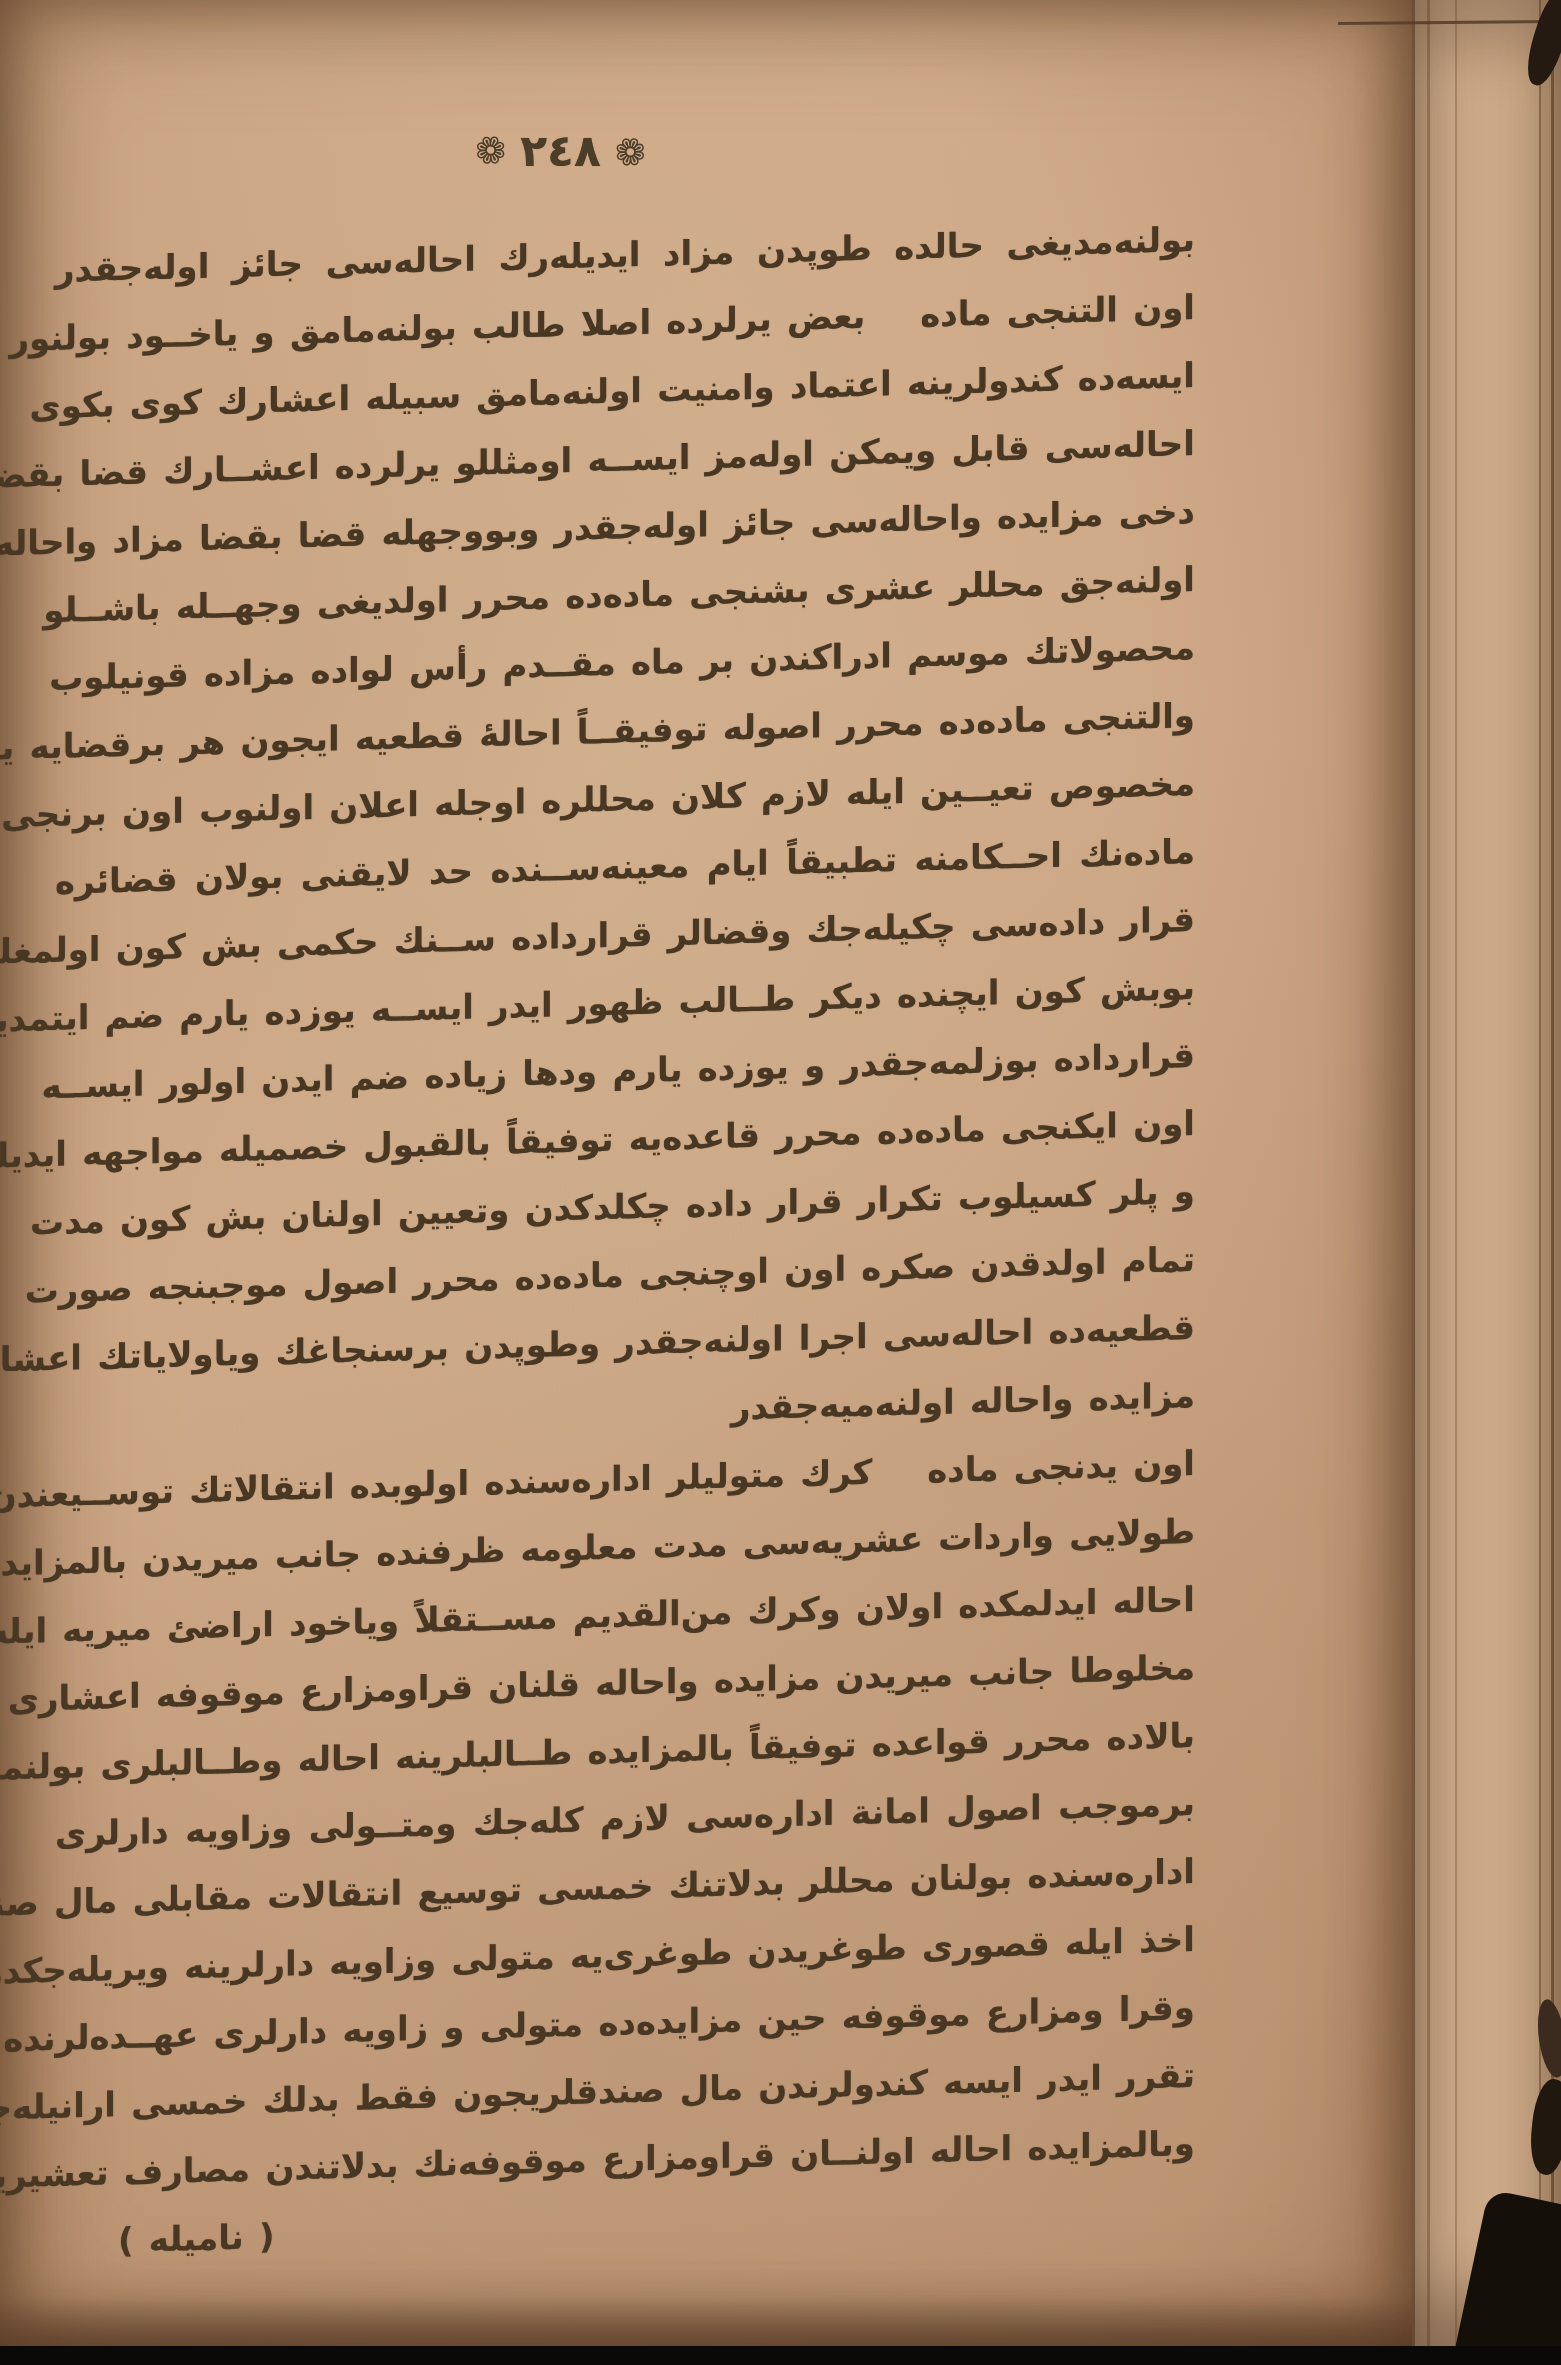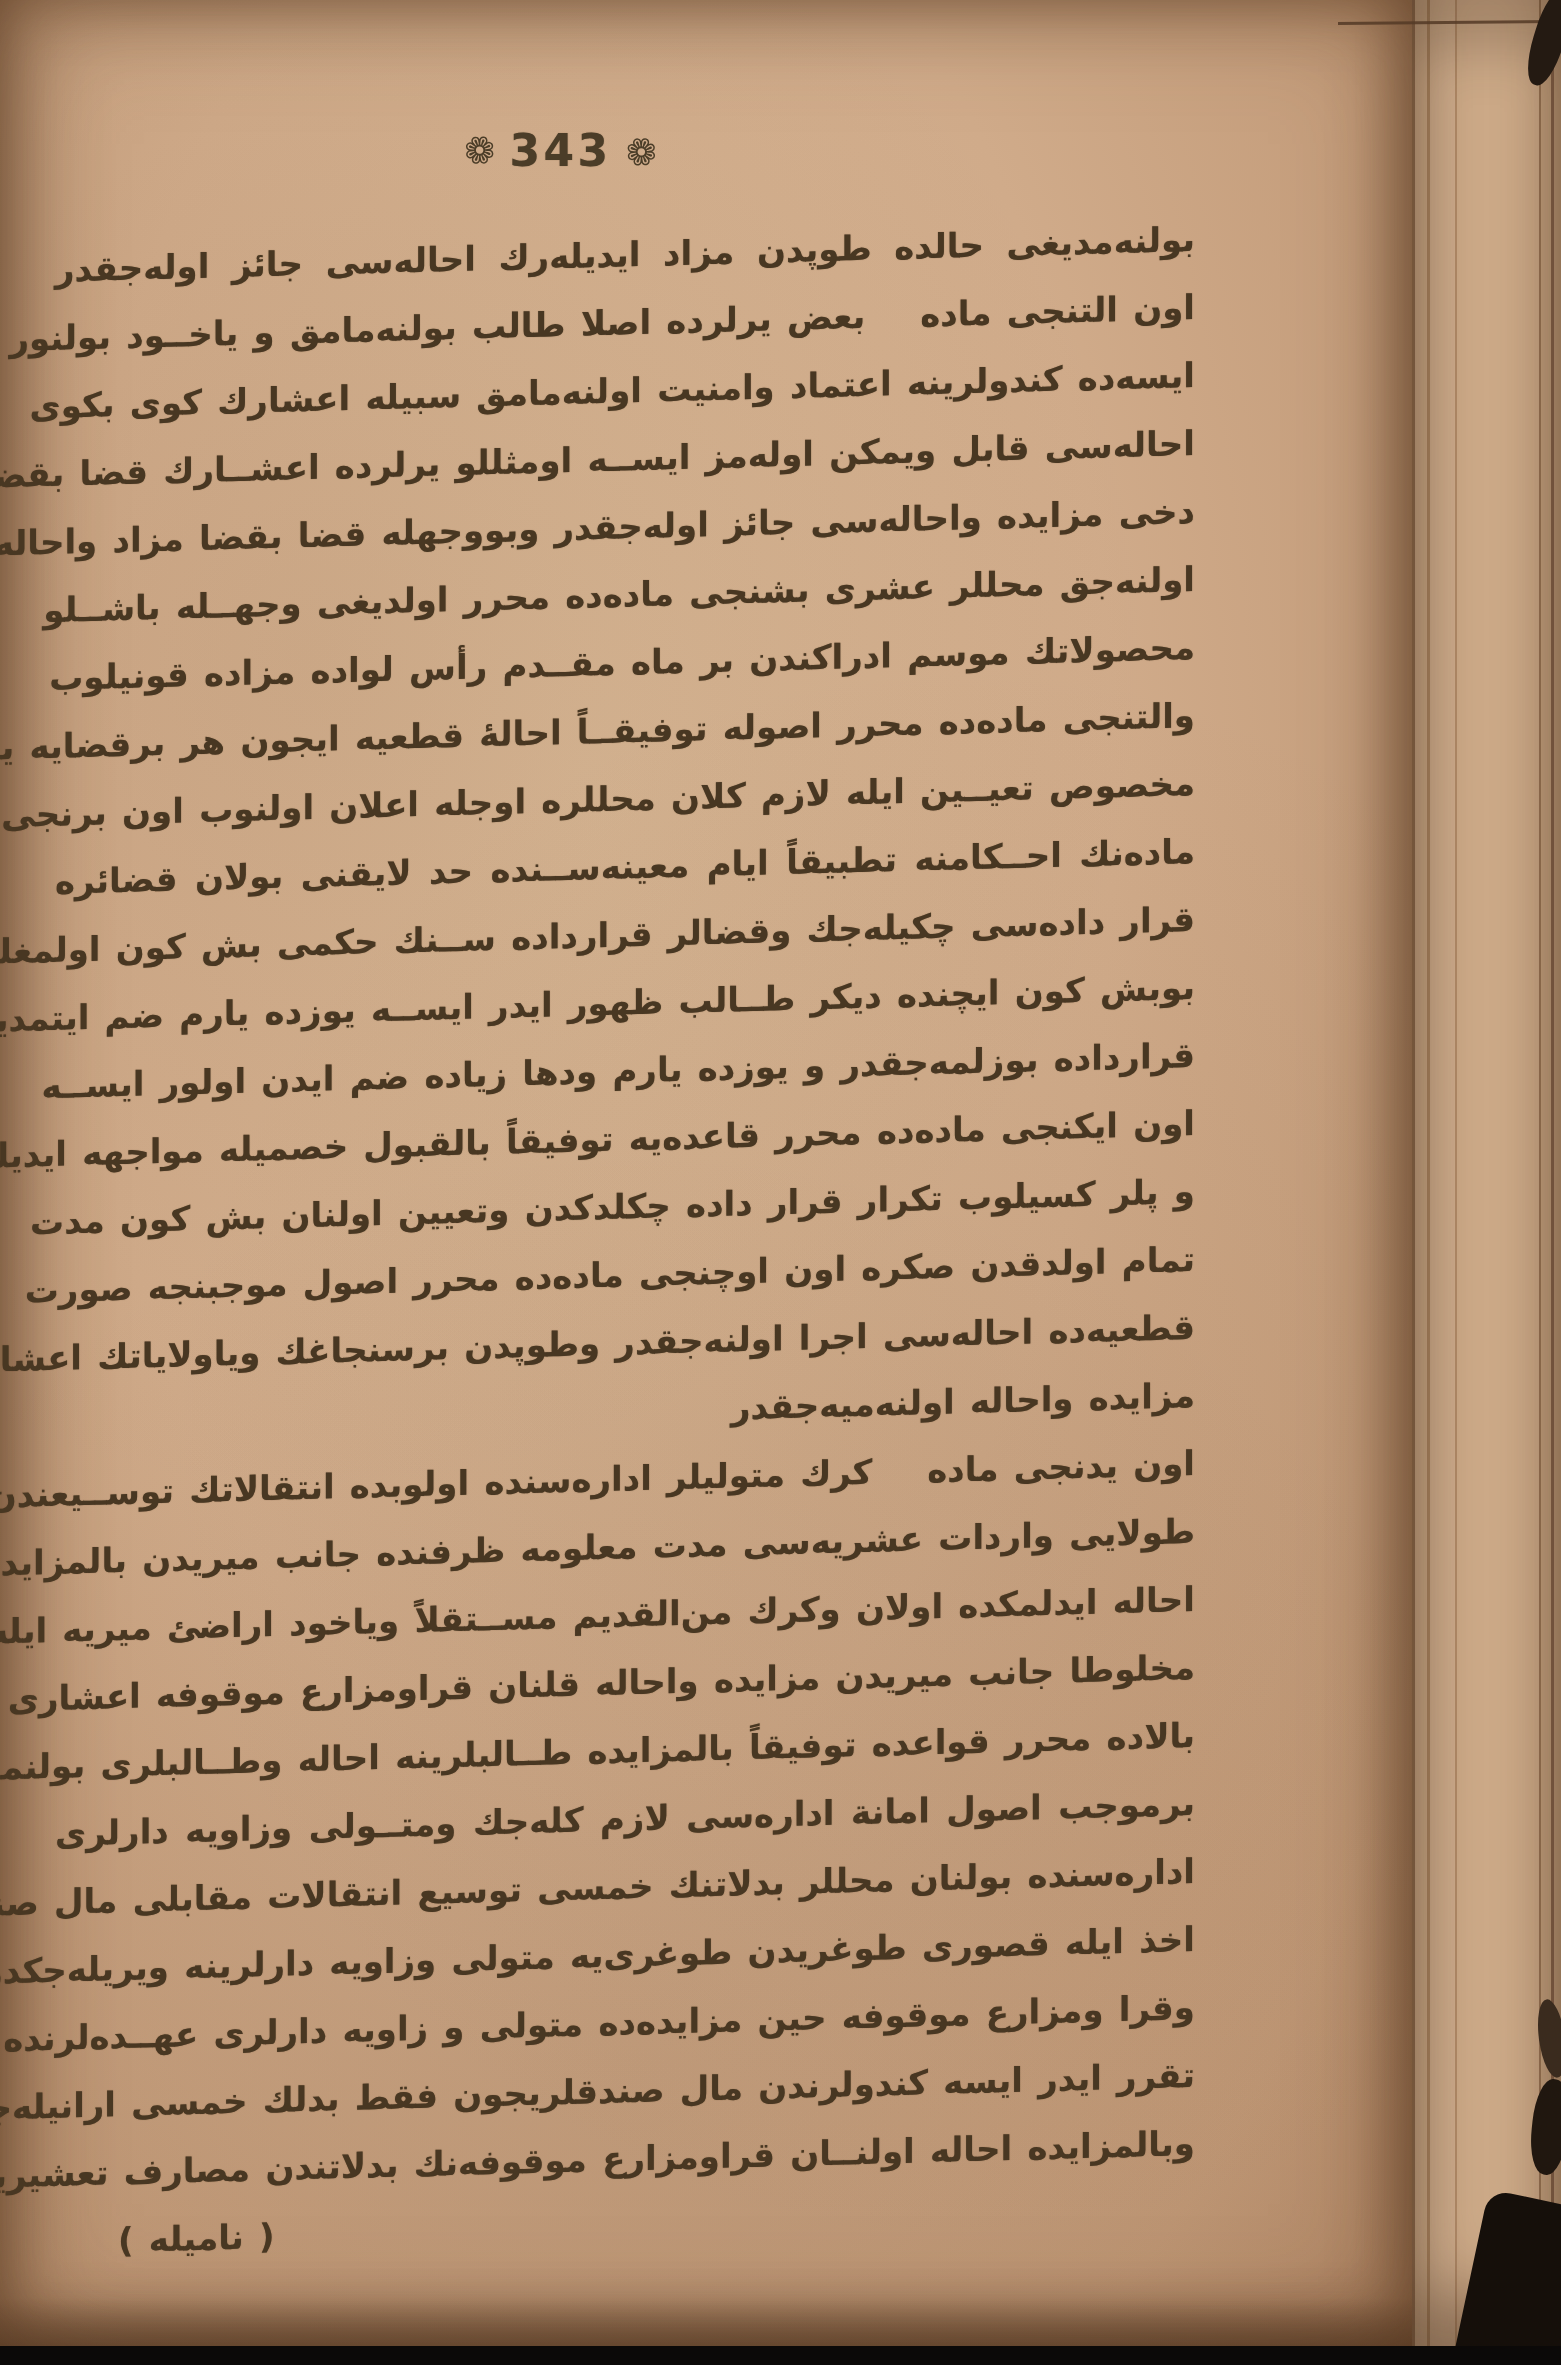--- a/index.html
+++ b/index.html
@@ -108,21 +108,21 @@
 <div id="edge-top-line"></div>
 <div id="mark-top-right"></div>
 <div id="blotch-right-1"></div>
 <div id="blotch-right-2"></div>
 <div id="corner-dark"></div>
 <div id="bottom-shadow"></div>
 <div id="bottom-black"></div>
 
 <div id="folio-header">
   <span class="ornament left">❁</span>
-  <span id="page-number">343</span>
+  <span id="page-number">٢٤٨</span>
   <span class="ornament right">❁</span>
 </div>
 
 <div id="text-block" dir="rtl">
     <div class="line">بولنه‌مديغى حالده طوپدن مزاد ايديله‌رك احاله‌سى جائز اوله‌جقدر</div>
     <div class="line has-head">
       <span class="head">اون التنجى ماده</span>
       <span class="rest">بعض يرلرده اصلا طالب بولنه‌مامق و ياخــود بولنور</span>
     </div>
     <div class="line">ايسه‌ده كندولرينه اعتماد وامنيت اولنه‌مامق سبيله اعشارك كوى بكوى</div>

